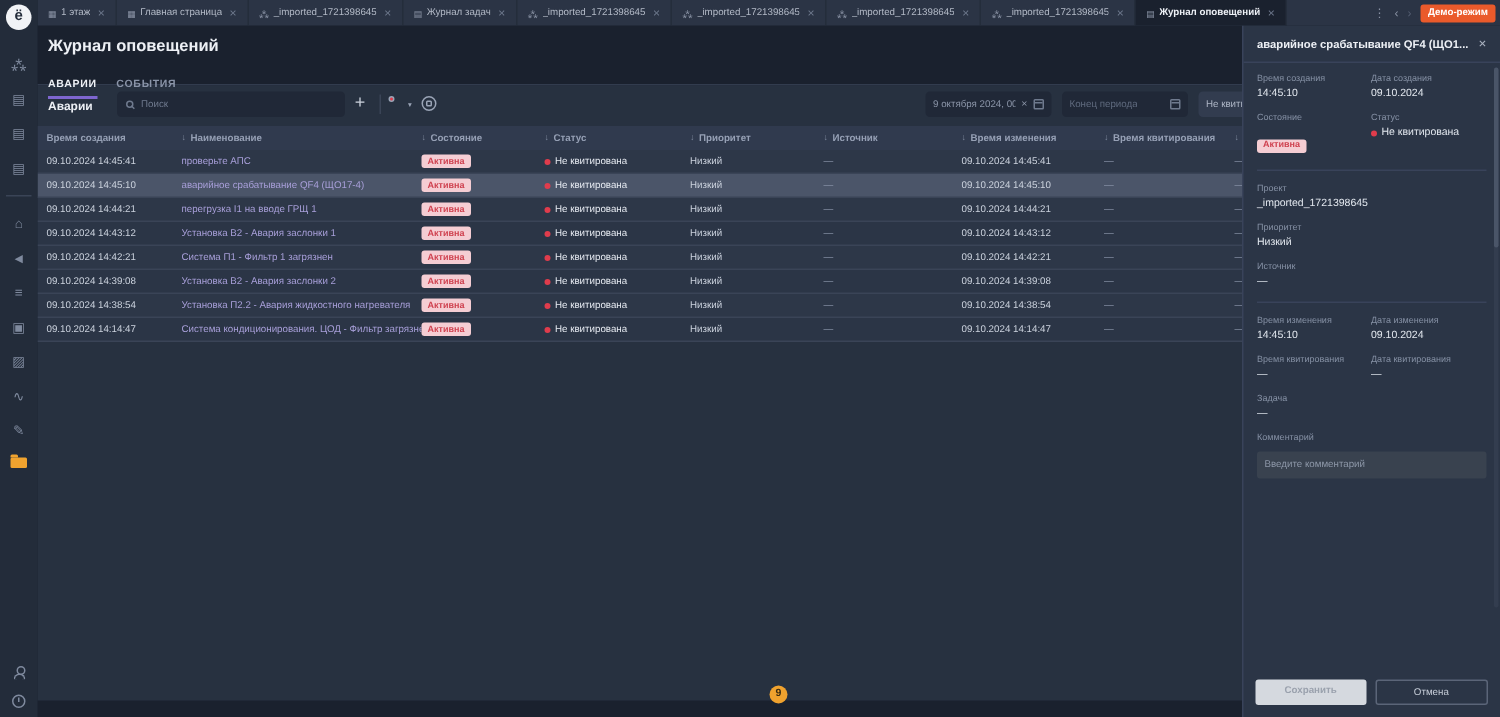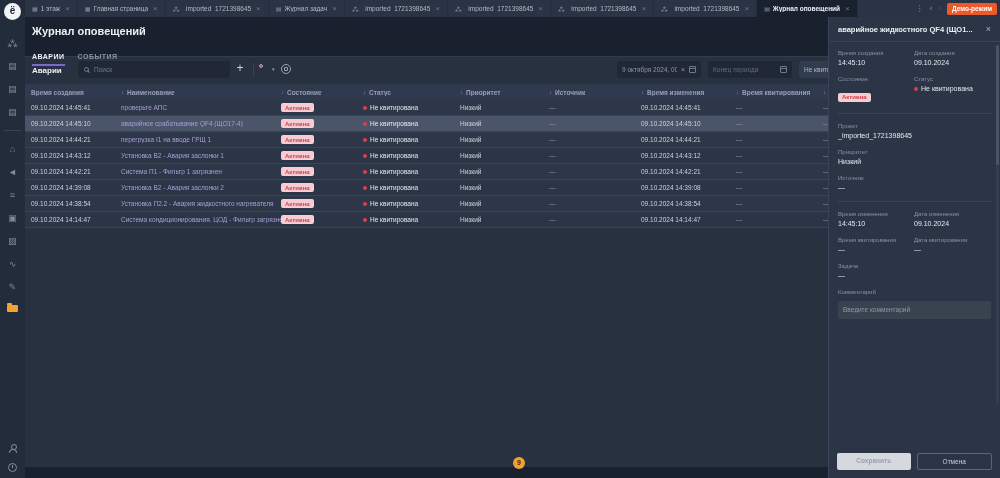--- a/index.html
+++ b/index.html
@@ -402,21 +402,21 @@
             <div class="c-time">09.10.2024 14:14:47</div>
             <div class="c-dim">—</div>
             <div class="c-dim">—</div>
           </div>
         </div>
     </div>
   </section>
 
   <aside class="detail">
     <div class="p-header">
-      <span class="p-title">аварийное жидкостного QF4 (ЩО1...</span>
+      <span class="p-title">аварийное срабатывание QF4 (ЩО1...</span>
       <span class="p-close">×</span>
     </div>
     <div class="p-body">
       <div class="f-row">
         <div class="f-col">
           <div class="f-label">Время создания</div>
           <div class="f-value">14:45:10</div>
         </div>
         <div class="f-col">
           <div class="f-label">Дата создания</div>

